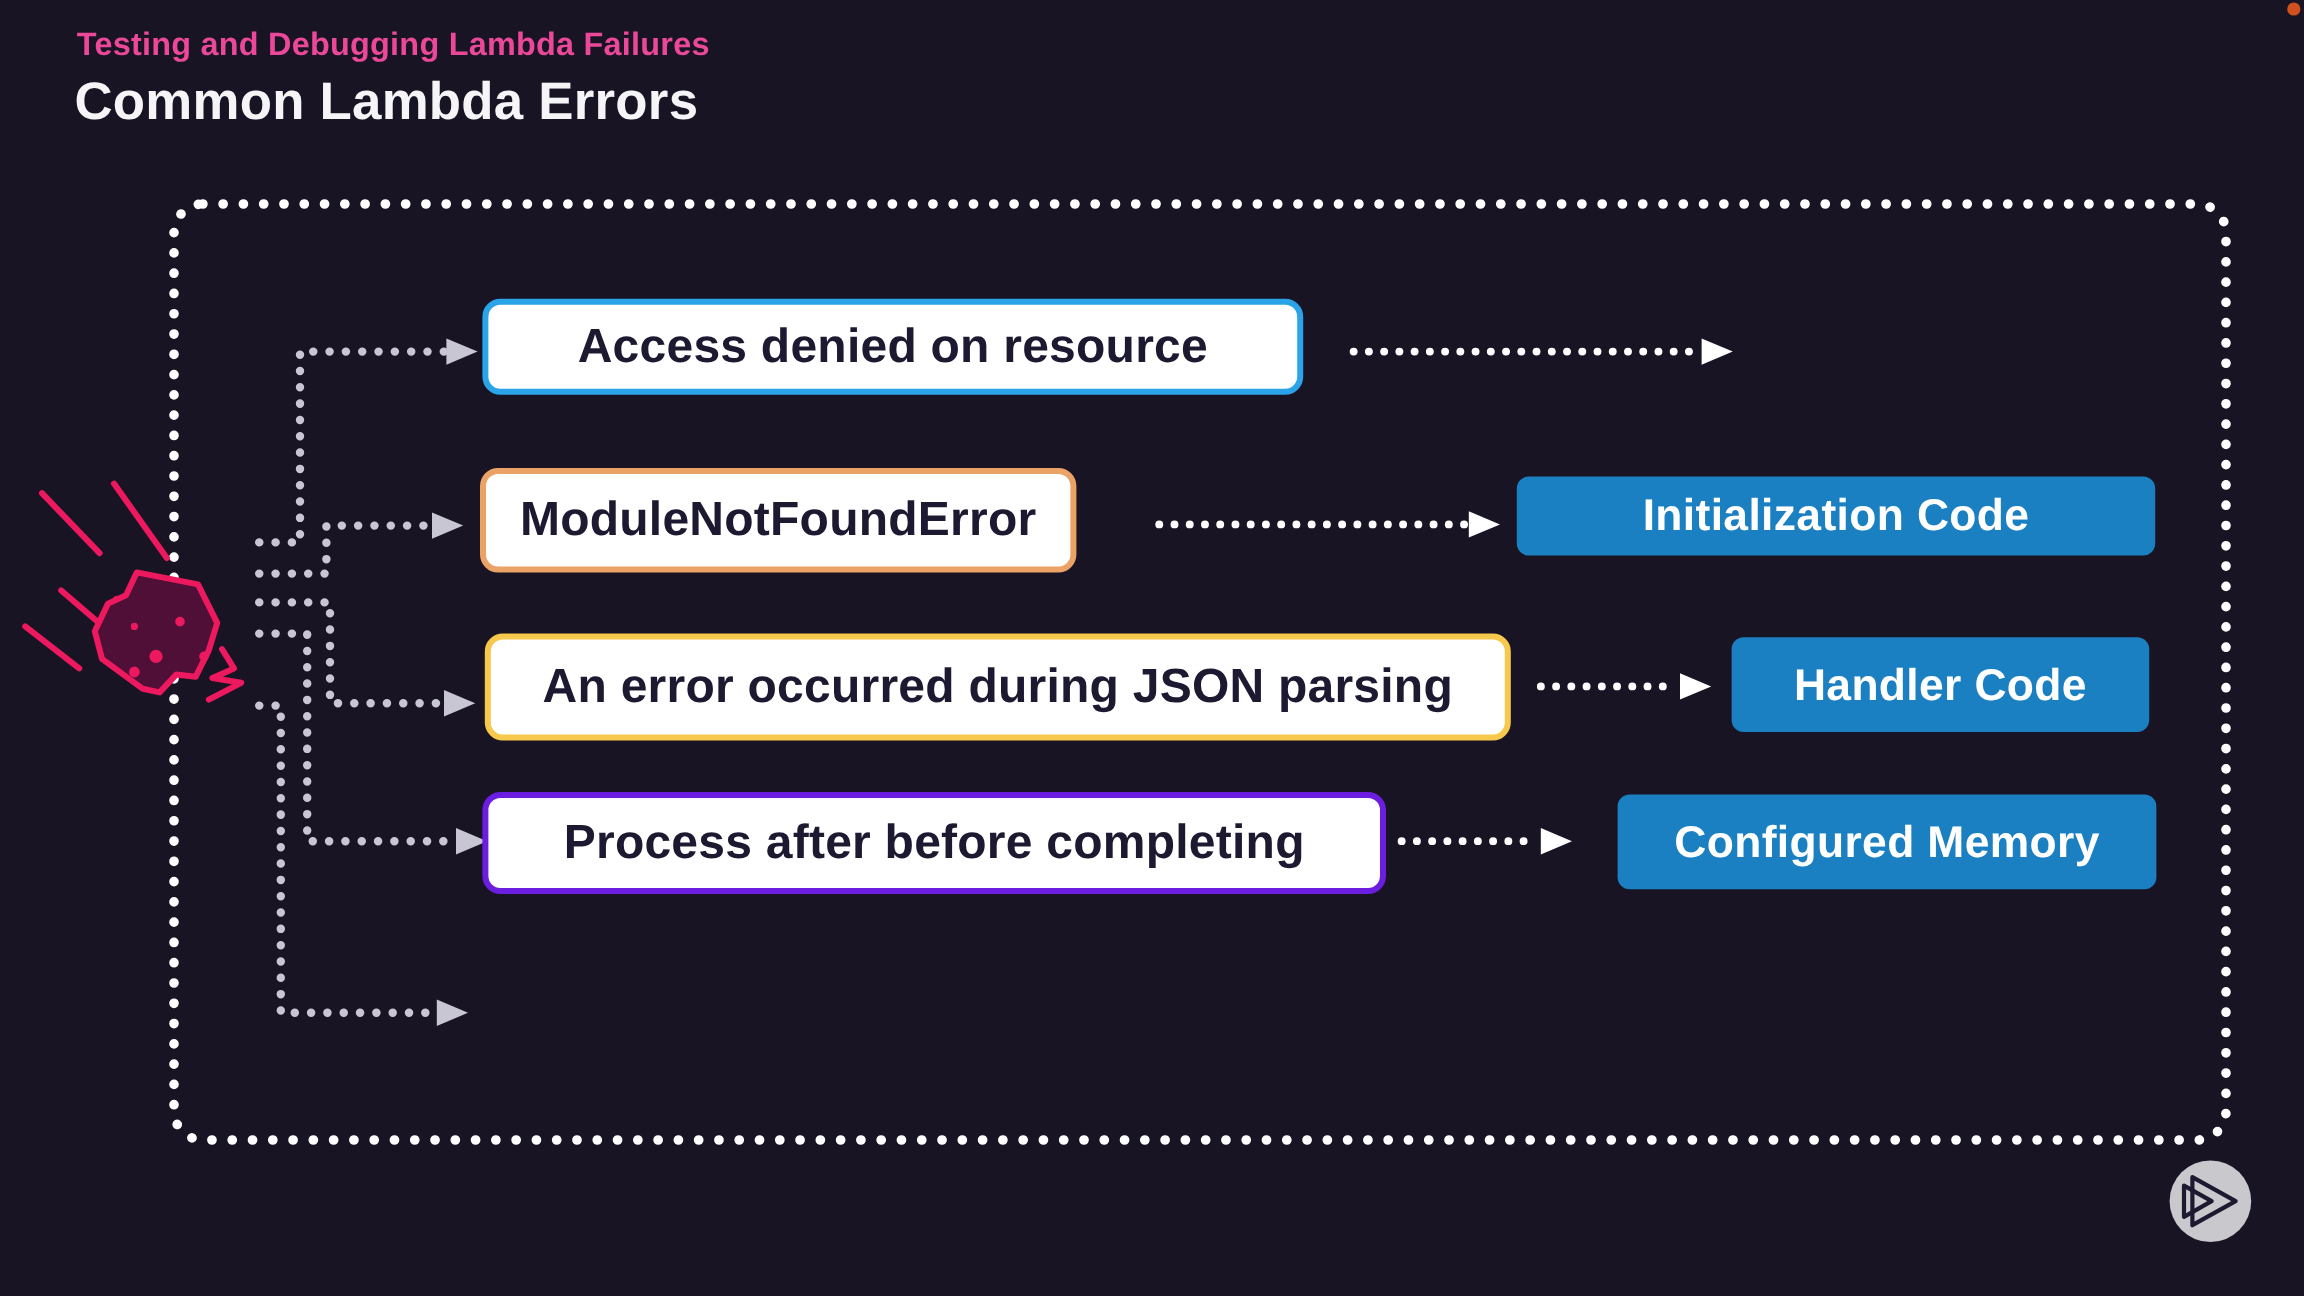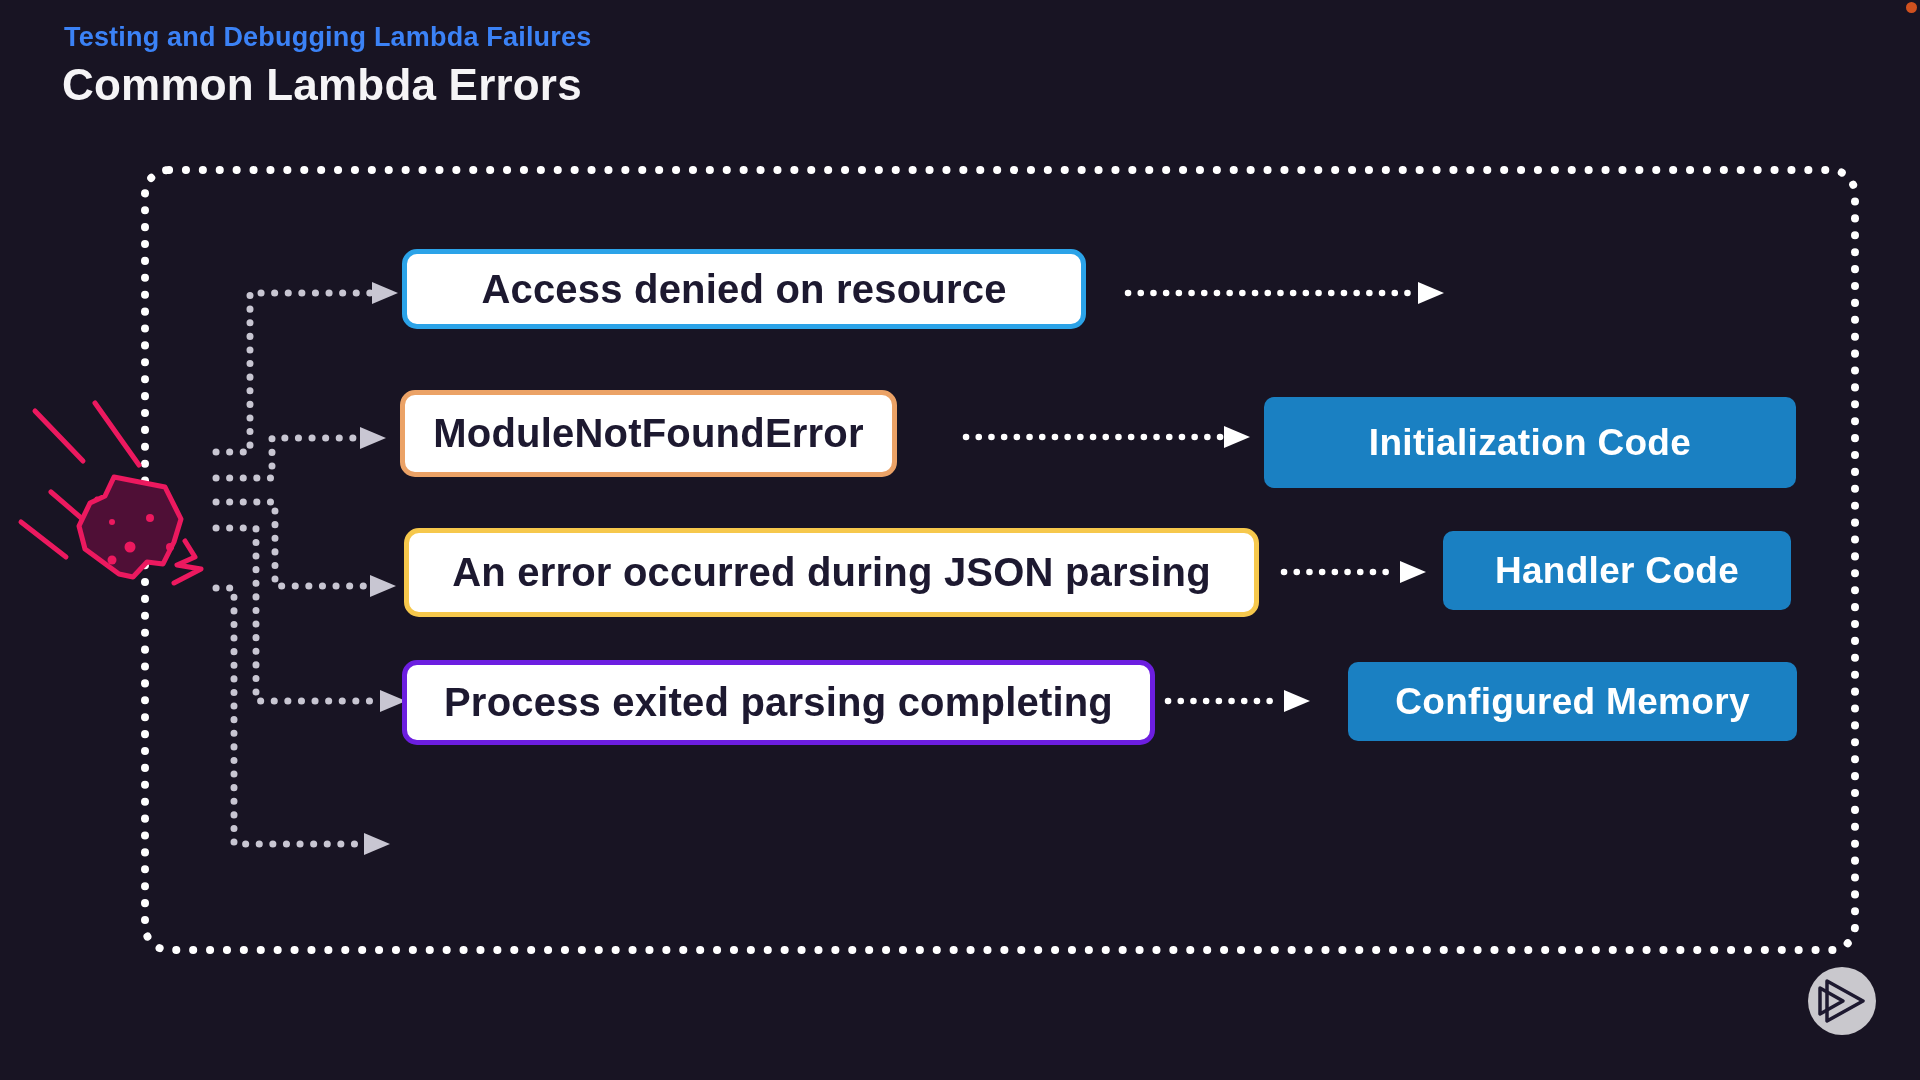--- a/index.html
+++ b/index.html
@@ -29,34 +29,34 @@
   .b3 { left:404px; top:528px; width:855px; height:89px; }
   .b4 { left:402px; top:660px; width:753px; height:85px; }
   .b5 { left:392px; top:798px; width:745px; height:85px; }
   .cause {
     position:absolute; border-radius:10px; background:#1A80C2;
     display:flex; align-items:center; justify-content:center;
     font-weight:700; font-size:37px; color:#fff; letter-spacing:0.3px;
     box-sizing:border-box; white-space:nowrap;
   }
   .c1 { left:1452px; top:253px; width:331px; height:80px; }
-  .c2 { left:1264px; top:397px; width:532px; height:91px; }
+  .c2 { left:1264px; top:397px; width:532px; height:66px; }
   .c3 { left:1443px; top:531px; width:348px; height:79px; }
   .c4 { left:1348px; top:662px; width:449px; height:79px;text-align:center; }
   .notif-dot {
     position:absolute; left:1906px; top:2px; width:11px; height:11px;
     border-radius:50%; background:#D0511F;
   }
 </style>
 </head>
 <body>
 
 <div class="slide">
 
-  <div class="kicker" style="color: #3b82f6;">Testing and Debugging Lambda Failures</div>
+  <div class="kicker" style="color: #ec4899;">Testing and Debugging Lambda Failures</div>
   <div class="title" style="color: rgb(245, 244, 246);">Common Lambda Errors</div>
 
   <svg class="layer" width="1920" height="1080" viewBox="0 0 1920 1080">
 
     <rect x="145" y="170" width="1710" height="780" rx="24" fill="none" stroke="#FFFFFF" stroke-width="8" stroke-dasharray="0.1 16.8" stroke-linecap="round"></rect>
 
     <g stroke="#C8C6D2" stroke-width="7" fill="none" stroke-dasharray="0.1 13.5" stroke-linecap="round">
       <path d="M216 452 H250 V293 H370"></path>
       <path d="M216 478 H272 V438 H358"></path>
       <path d="M216 502 H275 V586 H368"></path>
@@ -107,21 +107,21 @@
   <div class="errbox b1" style="border-color: rgb(43, 163, 232);">
     <span>Access denied on resource</span>
   </div>
   <div class="errbox b2" style="border-color: rgb(235, 162, 102);">
     <span>ModuleNotFoundError</span>
   </div>
   <div class="errbox b3" style="border-color: rgb(246, 200, 76);">
     <span>An error occurred during JSON parsing</span>
   </div>
   <div class="errbox b4" style="border-color: rgb(108, 30, 224);">
-    <span>Process exited parsing completing</span>
+    <span>Process after before completing</span>
   </div>
 
   <div class="cause c2" style="background-color: rgb(26, 128, 194);">
     <span>Initialization Code</span>
   </div>
   <div class="cause c3" style="background-color: rgb(26, 128, 194);">
     <span>Handler Code</span>
   </div>
   <div class="cause c4" style="background-color: rgb(26, 128, 194);">
     <span>Configured Memory</span>

